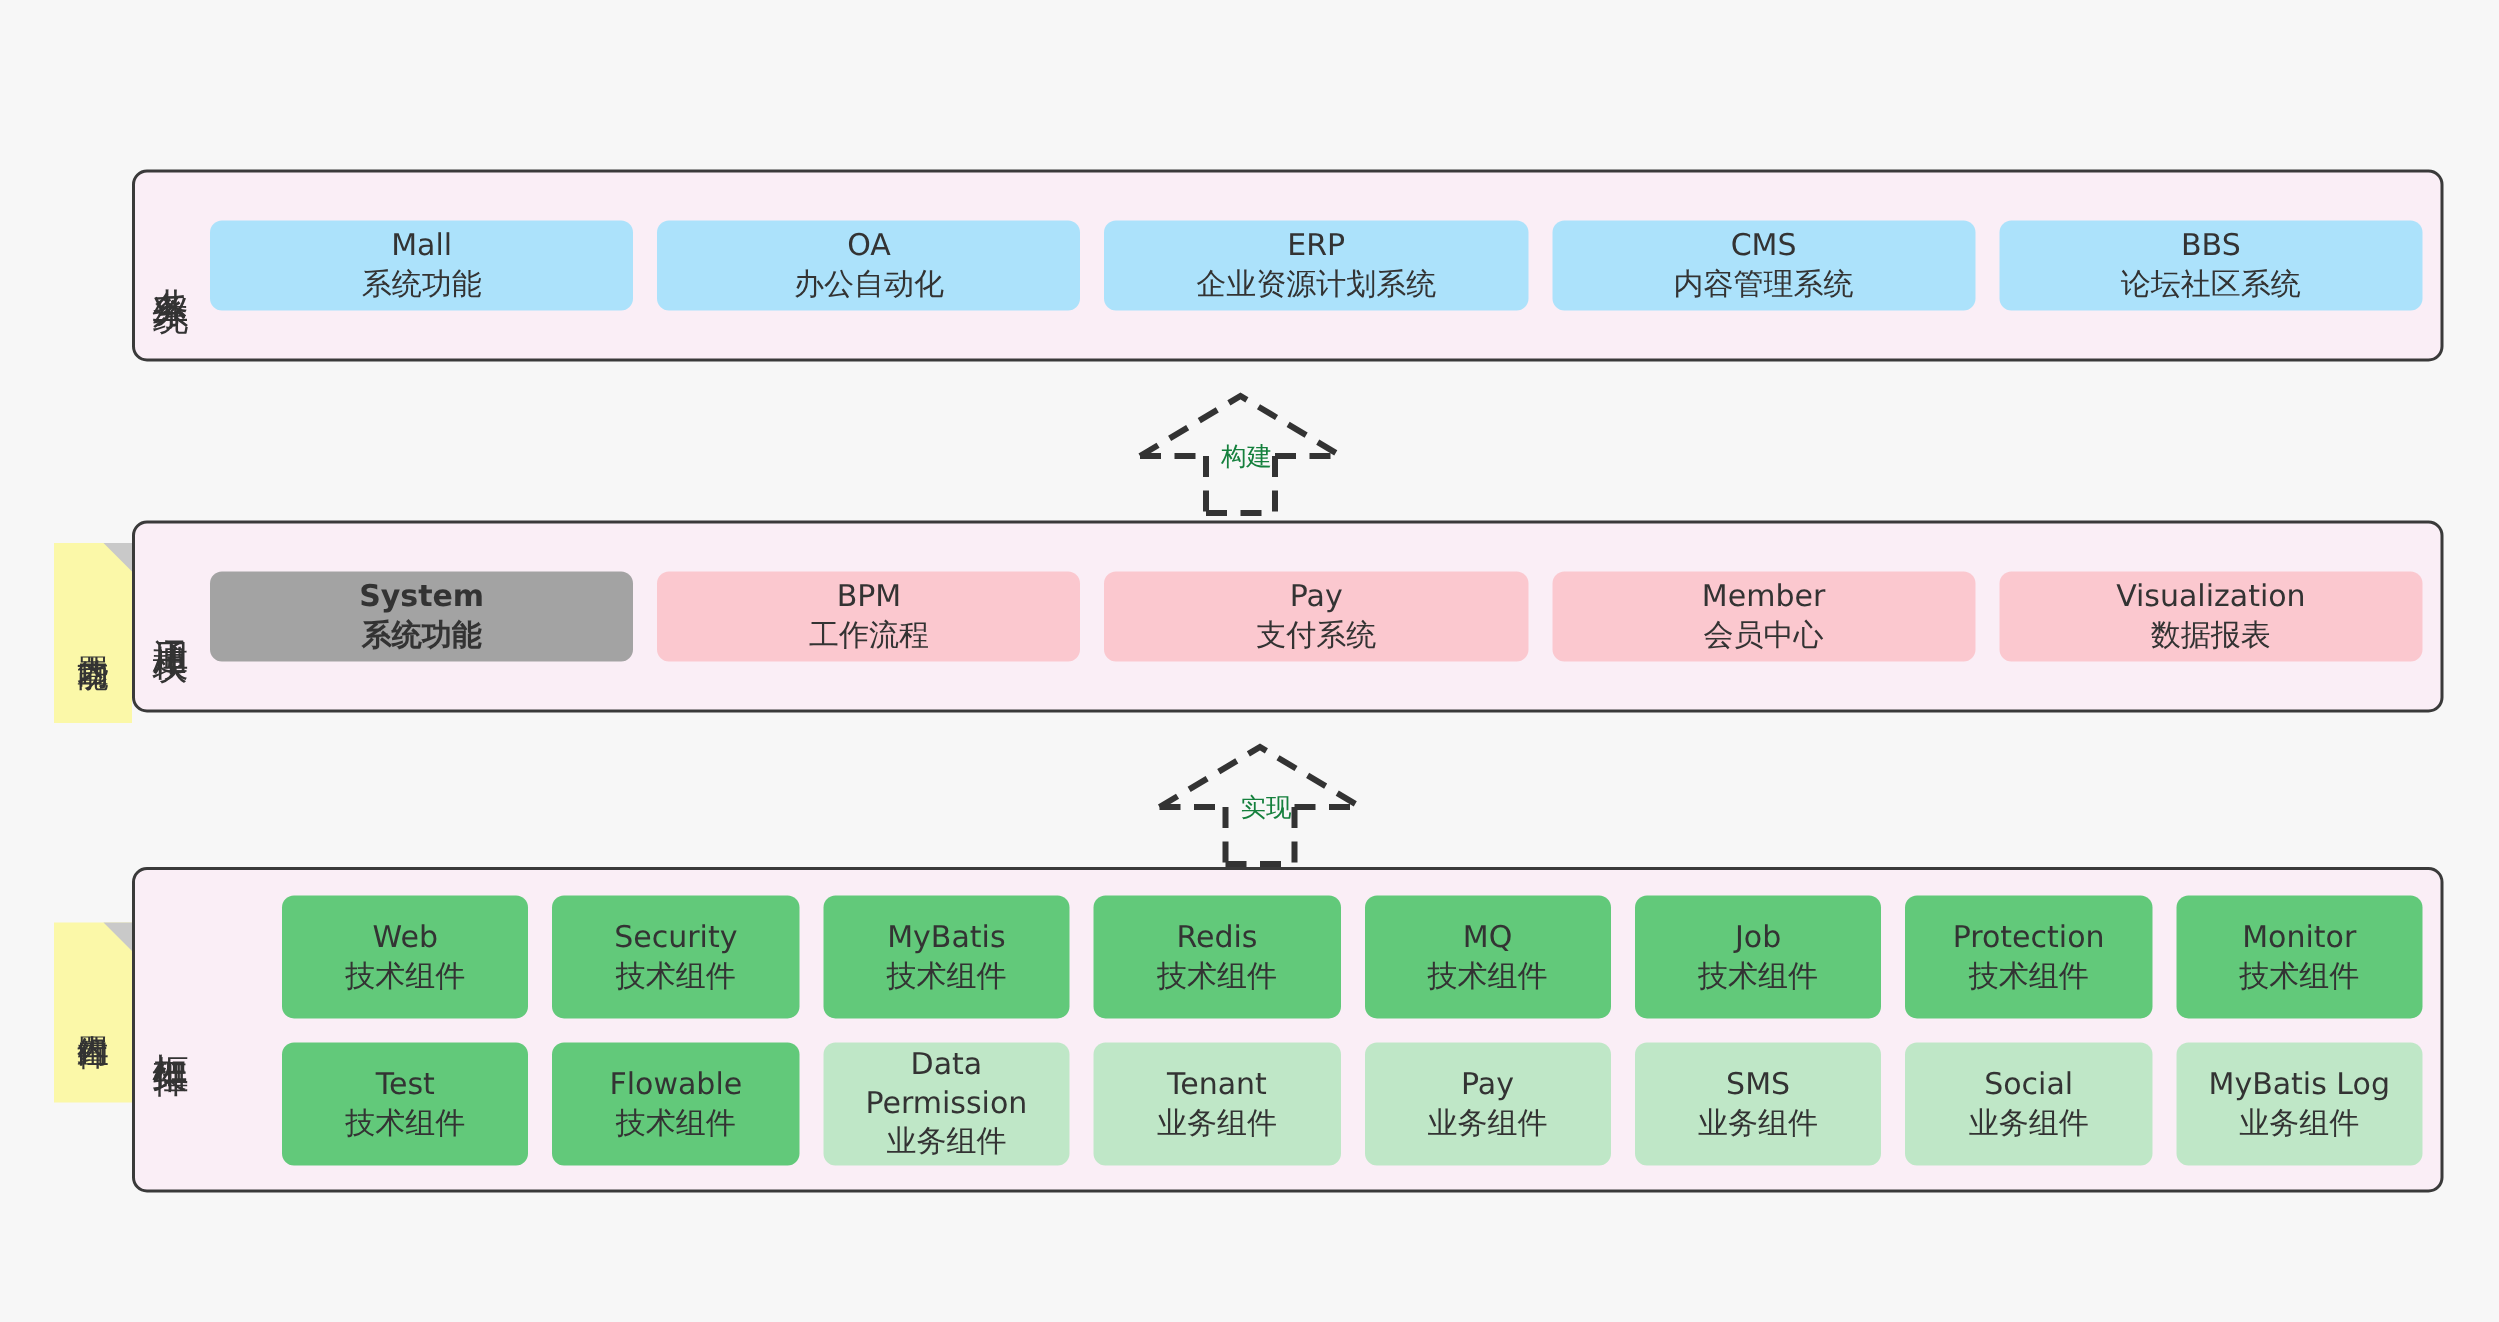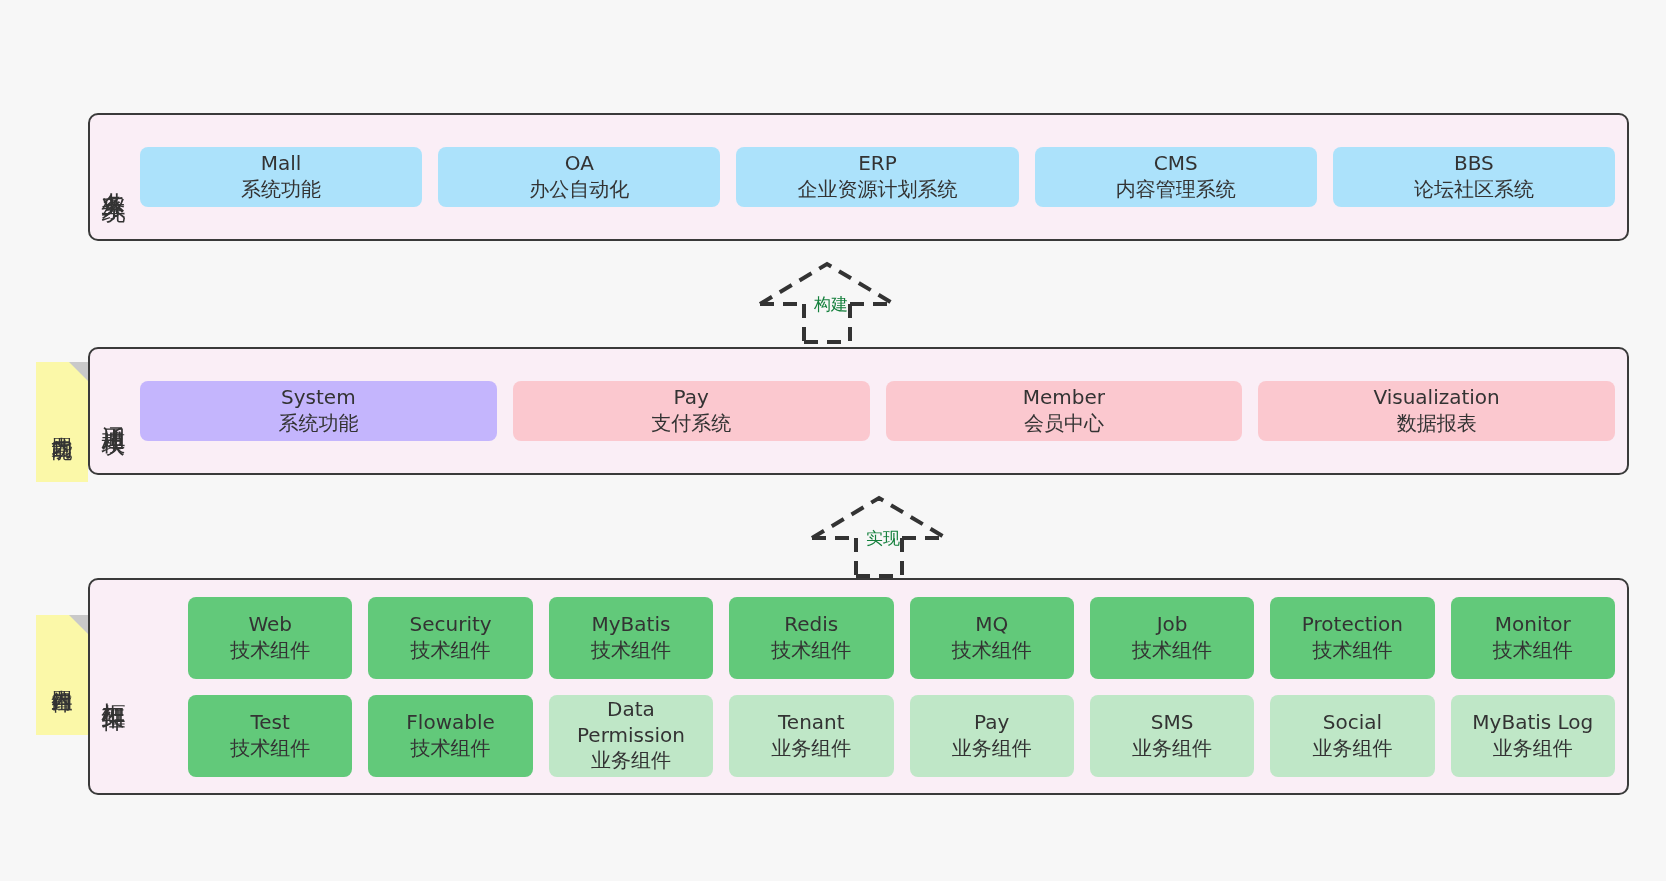--- a/index.html
+++ b/index.html
@@ -71,21 +71,21 @@
     line-height: 1.28;
     padding: 4px 6px;
     box-sizing: border-box;
     user-select: none;
   }
   .cell .en { white-space: normal; }
   .cell .cn { white-space: nowrap; }
 
   
   .c-blue       { background: #ace2fb; }
-  .c-red        { background: #c4b5fd; }
+  .c-red        { background: #a3a3a3; font-weight: bold; }
   .c-pink       { background: #fbc8cf; }
   .c-green      { background: #62c97a; }
   .c-lightgreen { background: #bfe7c7; }
 
   
   .note {
     position: absolute;
     background: #fbf8a8;
     box-sizing: border-box;
     display: flex;
@@ -175,36 +175,40 @@
   </div>
   <div class="layer" id="layer-common" style="left:88px; top:347px; width:1541px; height:128px;">
     <div class="layer-label">通用模块</div>
     <div class="layer-body">
       <div class="row">
         <div class="cell c-red">
           <span class="en">System</span>
           <span class="cn">系统功能</span>
         </div>
         <div class="cell c-pink">
+          <span class="en">BPM</span>
+          <span class="cn">工作流程</span>
+        </div>
+        <div class="cell c-pink">
           <span class="en">Pay</span>
           <span class="cn">支付系统</span>
         </div>
         <div class="cell c-pink">
           <span class="en">Member</span>
           <span class="cn">会员中心</span>
         </div>
         <div class="cell c-pink">
           <span class="en">Visualization</span>
           <span class="cn">数据报表</span>
         </div>
       </div>
     </div>
   </div>
 
-  <div class="arrow" style="left:810px; top:492px; width:140px; height:86px;">
+  <div class="arrow" style="left:771px; top:492px; width:140px; height:86px;">
     <svg width="140" height="86" viewBox="0 0 140 86">
       <polyline points="2,46 69,6 136,46" fill="none" stroke="#333333" stroke-width="4" stroke-dasharray="14,9" stroke-linecap="butt"></polyline>
       <polyline points="46,46 46,84" fill="none" stroke="#333333" stroke-width="4" stroke-dasharray="14,9"></polyline>
       <polyline points="92,46 92,84" fill="none" stroke="#333333" stroke-width="4" stroke-dasharray="14,9"></polyline>
       <polyline points="46,84 92,84" fill="none" stroke="#333333" stroke-width="4" stroke-dasharray="14,9"></polyline>
       <polyline points="2,46 46,46" fill="none" stroke="#333333" stroke-width="4" stroke-dasharray="14,9"></polyline>
       <polyline points="92,46 136,46" fill="none" stroke="#333333" stroke-width="4" stroke-dasharray="14,9"></polyline>
     </svg>
     <span class="arrow-label" style="left:56px; top:35px;">实现</span>
   </div>

